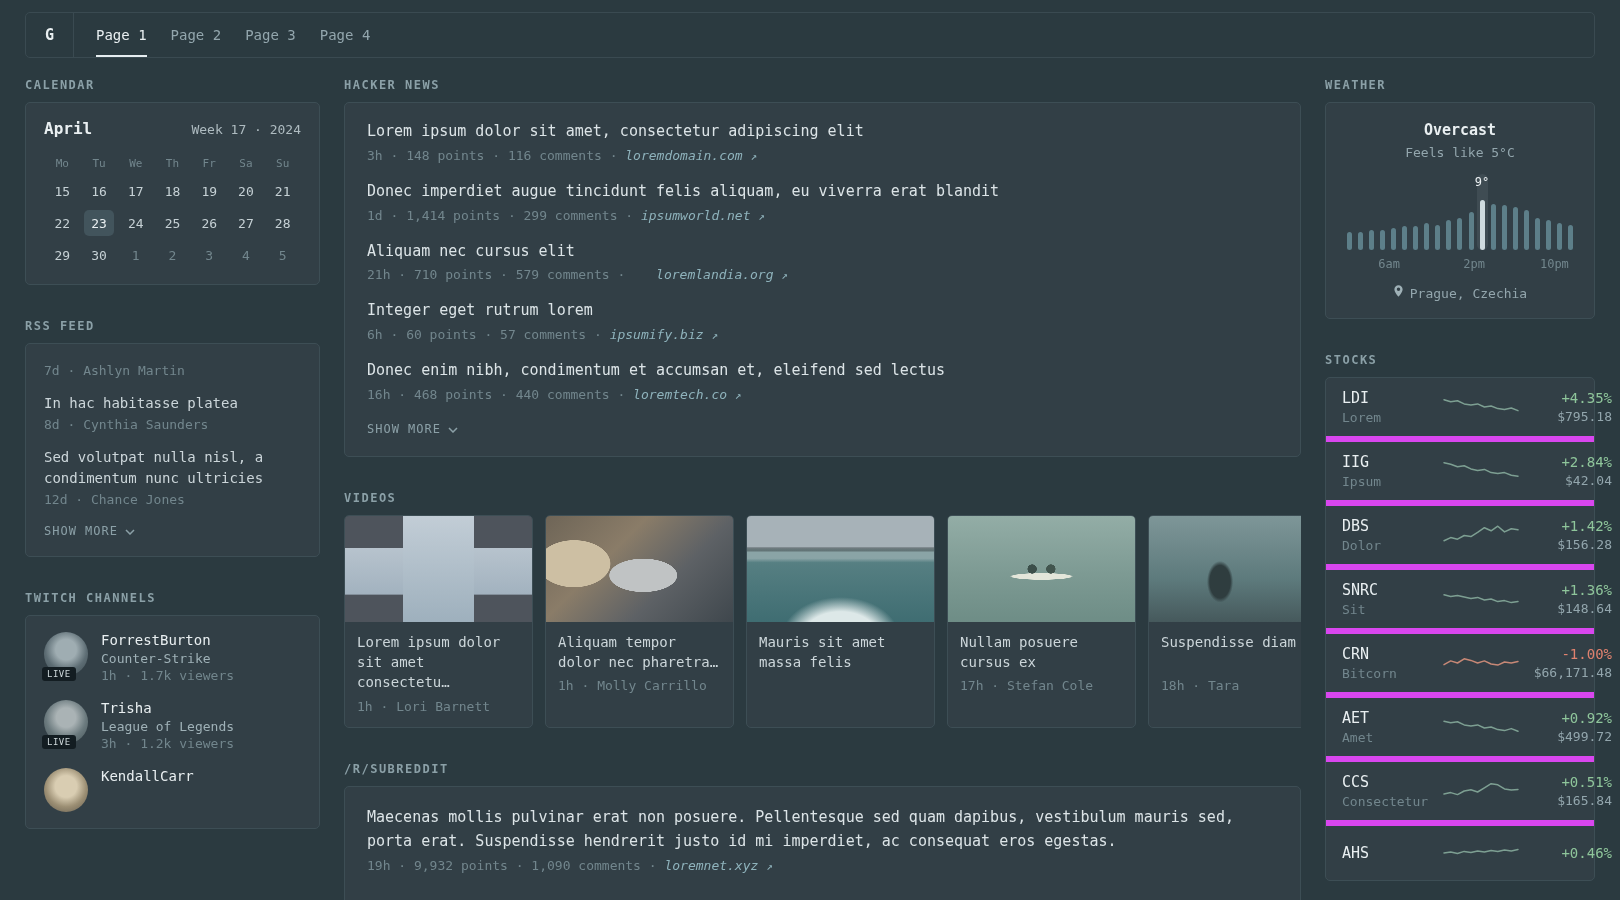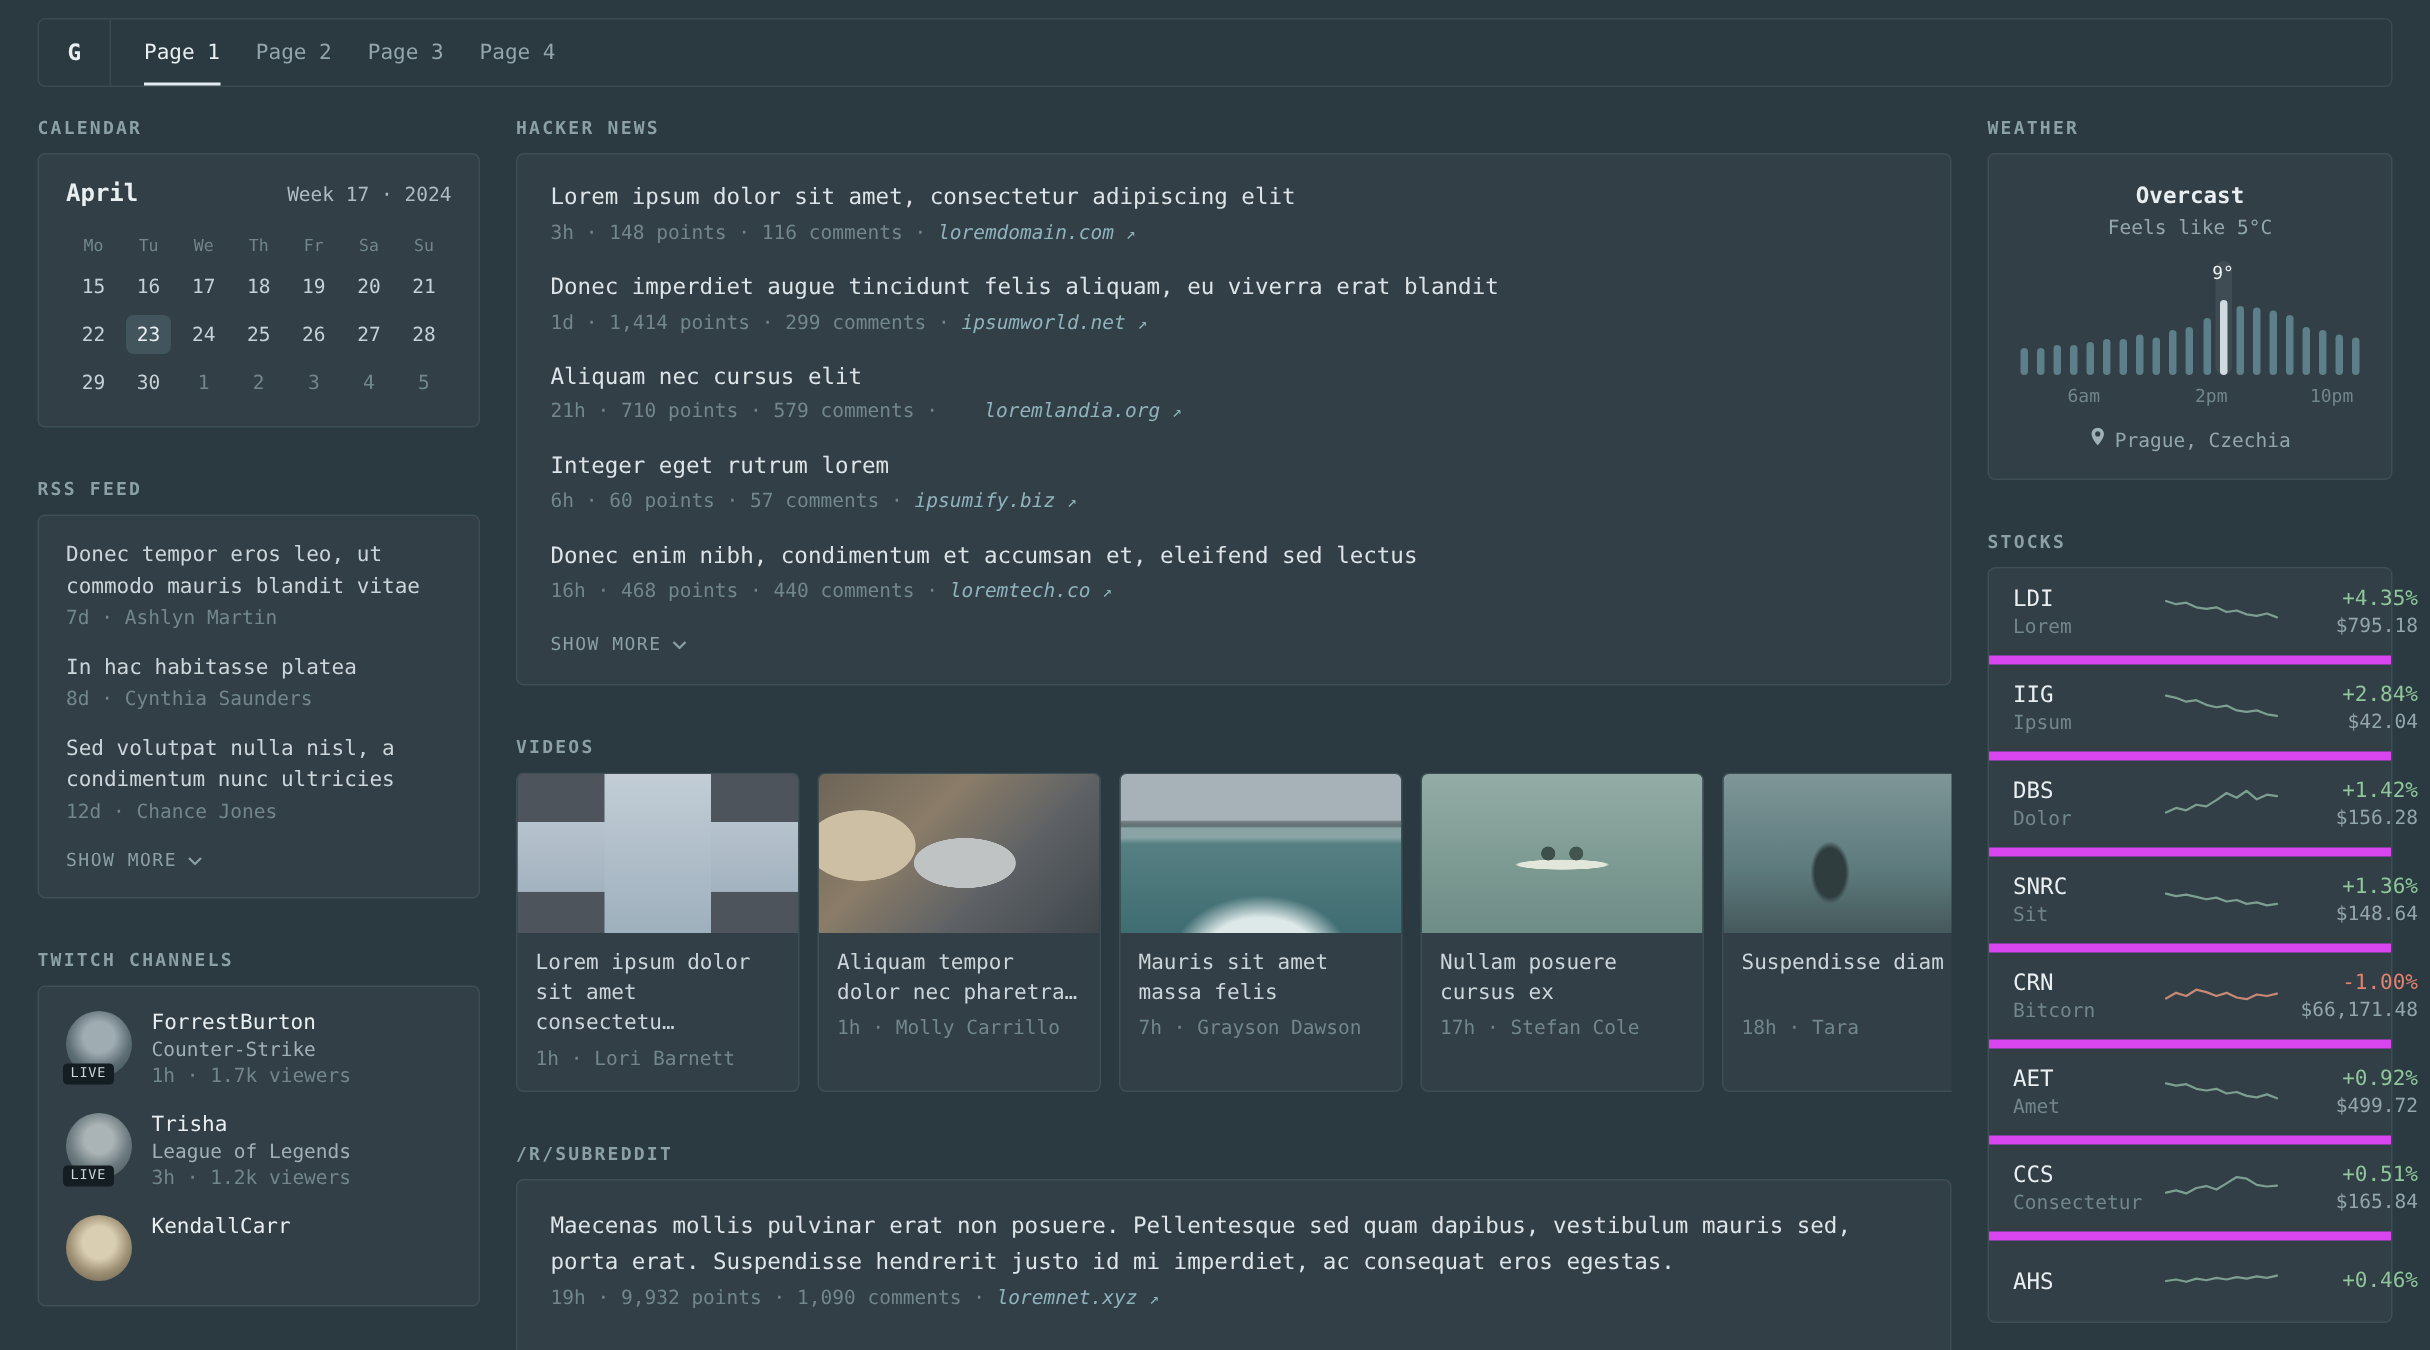--- a/index.html
+++ b/index.html
@@ -211,21 +211,20 @@
             <div class="day dim">5</div>
           </div>
       </div>
     </section>
 
     <section class="widget">
       <h2 class="wtitle">RSS FEED</h2>
       <div class="card rss-card">
         <div id="rss-list">
             <article class="rss-item">
-              <div class="rss-title">Donec tempor eros leo, ut commodo mauris blandit vitae</div>
               <div class="rss-meta">7d · Ashlyn Martin</div>
             </article>
             <article class="rss-item">
               <div class="rss-title">In hac habitasse platea</div>
               <div class="rss-meta">8d · Cynthia Saunders</div>
             </article>
             <article class="rss-item">
               <div class="rss-title">Sed volutpat nulla nisl, a condimentum nunc ultricies</div>
               <div class="rss-meta">12d · Chance Jones</div>
             </article>
@@ -322,21 +321,20 @@
             <div class="v-meta">1h · Lori Barnett</div>
           </div>
           <div class="video-card">
             <div class="thumb thumb-camera"></div>
             <div class="v-title">Aliquam tempor dolor nec pharetra…</div>
             <div class="v-meta">1h · Molly Carrillo</div>
           </div>
           <div class="video-card">
             <div class="thumb thumb-boat-wake"></div>
             <div class="v-title">Mauris sit amet massa felis</div>
-            <div class="v-meta">7h · Grayson Dawson</div>
           </div>
           <div class="video-card">
             <div class="thumb thumb-canoe"></div>
             <div class="v-title">Nullam posuere cursus ex</div>
             <div class="v-meta">17h · Stefan Cole</div>
           </div>
           <div class="video-card">
             <div class="thumb thumb-fog"></div>
             <div class="v-title">Suspendisse diam</div>
             <div class="v-meta">18h · Tara</div>

